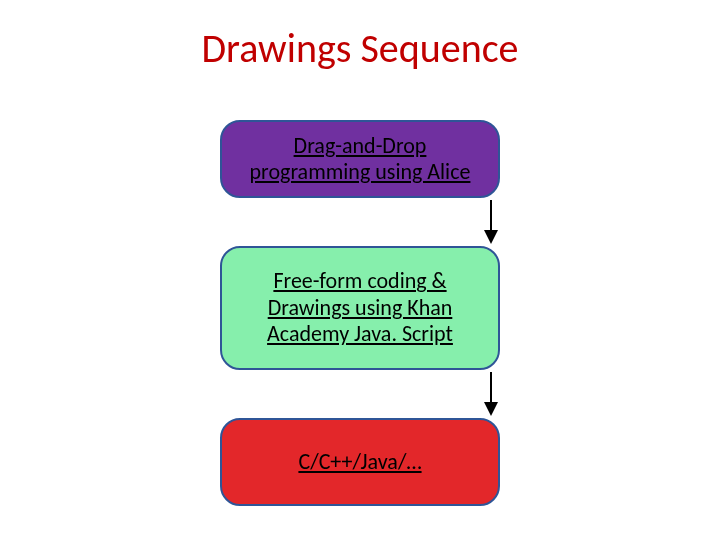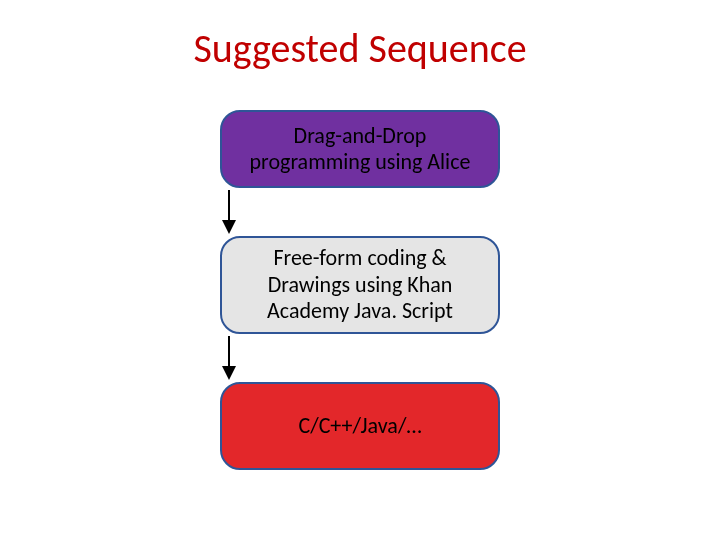--- a/index.html
+++ b/index.html
@@ -15,55 +15,56 @@
     top: 24px;
     left: 0;
     width: 100%;
     text-align: center;
     font-size: 40px;
     font-weight: 400;
     color: #c00000;
   }
   .flow {
     position: absolute;
-    top: 110px;
+    top: 120px;
     left: 50%;
     transform: translateX(-50%);
     display: flex;
     flex-direction: column;
-    align-items: flex-start;
+    align-items: flex-end;
+    text-decoration: underline;
   }
   .box {
     width: 280px;
     border-radius: 20px;
     border: 2px solid #2f5597;
     display: flex;
     align-items: center;
     justify-content: center;
     text-align: center;
     font-size: 22px;
     line-height: 1.2;
     padding: 10px 14px;
     color: #000000;
   }
   .box.purple { background: #7030a0; height: 78px; }
-  .box.orange { background: #e5e5e5; height: 98px; }
+  .box.orange { background: #86efac; height: 124px; }
   .box.red    { background: #e3272a; height: 88px; }
   .arrow-wrap {
     height: 48px;
     display: flex;
     align-items: center;
     justify-content: center;
   }
   .arrow-wrap svg { display: block; }
 </style>
 </head>
 <body>
 
-<div class="title">Suggested Sequence</div>
+<div class="title">Drawings Sequence</div>
 
 <div class="flow">
 
   <div class="box purple">
     <span>Drag-and-Drop programming using Alice</span>
   </div>
 
   <div class="arrow-wrap">
     <svg width="18" height="44" viewBox="0 0 18 44">
       <line x1="9" y1="0" x2="9" y2="32" stroke="#000" stroke-width="2"></line>

